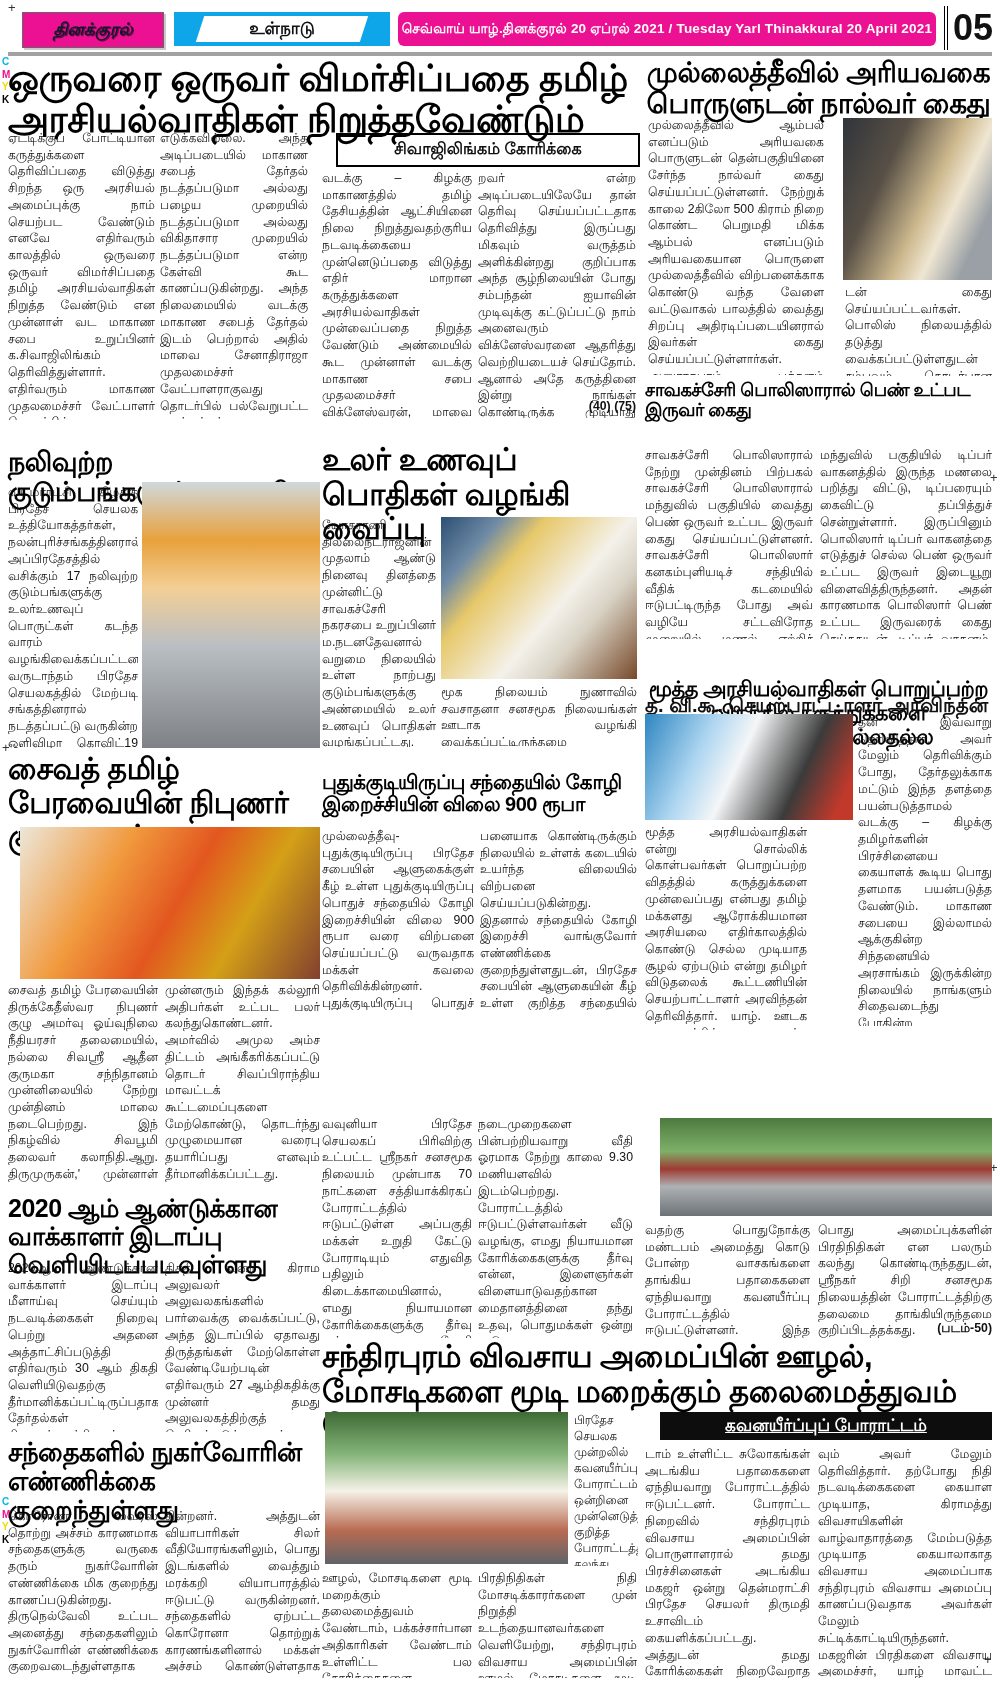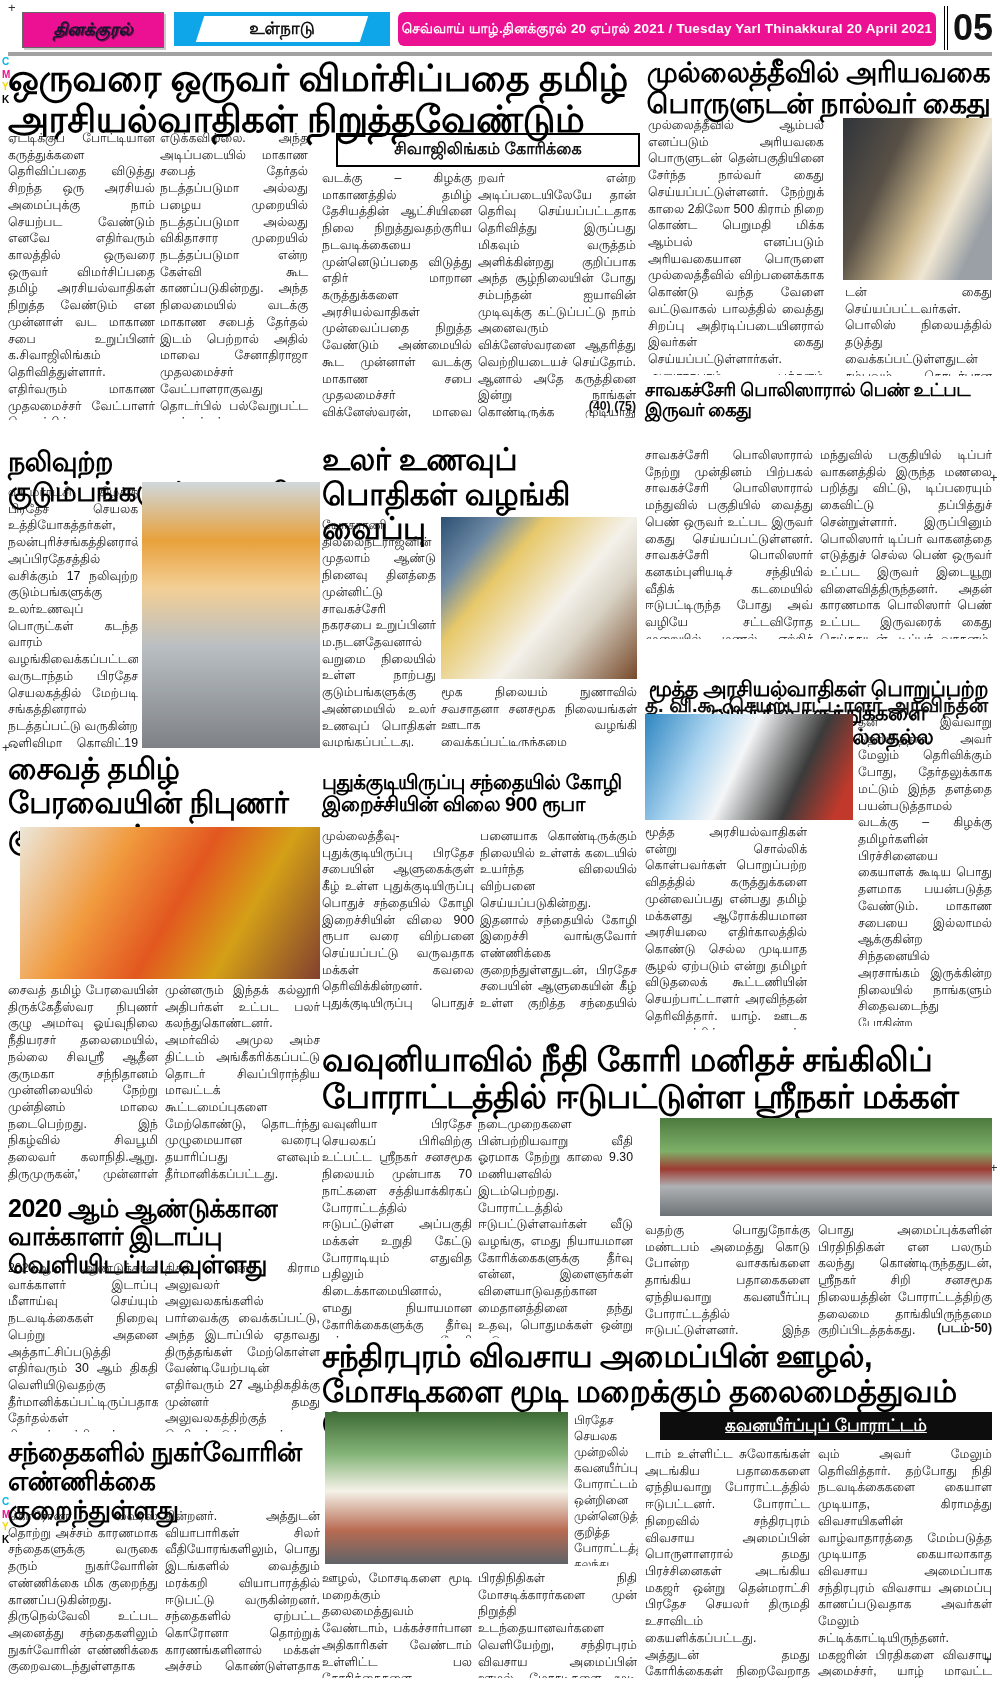--- a/index.html
+++ b/index.html
@@ -174,21 +174,20 @@
   <div class="abs col" id="a-chi-c2">பனையாக கொண்டிருக்கும் நிலையில் உள்ளக் கடையில் உயர்ந்த விலையில் விற்பனை செய்யப்படுகின்றது. இதனால் சந்தையில் கோழி இறைச்சி வாங்குவோர் எண்ணிக்கை குறைந்துள்ளதுடன், பிரதேச சபையின் ஆளுகையின் கீழ் உள்ள குறித்த சந்தையில் விலைக் கட்டுப்பாட்டு பகுதியினர் சரியான முறையில் விலைகளை கண்காணிக்க வேண்டும் எனவும் மக்கள் கோரிக்கை விடுத்துள்ளனர்.(15)</div>
 
   <div class="abs hl" id="a-vot-h">2020 ஆம் ஆண்டுக்கான வாக்காளர் இடாப்பு வெளியிடப்படவுள்ளது</div>
   <div class="abs col" id="a-vot-c1">2020ஆம் ஆண்டுக்கான வாக்காளர் இடாப்பு மீளாய்வு செய்யும் நடவடிக்கைகள் நிறைவு பெற்று அதனை அத்தாட்சிப்படுத்தி எதிர்வரும் 30 ஆம் திகதி வெளியிடுவதற்கு தீர்மானிக்கப்பட்டிருப்பதாக தேர்தல்கள் திணைக்களத்தினால் அறிவிக்கப்பட்டுள்ளது. இதற்கமைவாக மேற்படி வரைவு இடாப்பு இம்மாதம் 16 ஆம் திகதியிலிருந்து 22ஆம்</div>
   <div class="abs col" id="a-vot-c2">திகதி வரை கிராம அலுவலர் அலுவலகங்களில் பார்வைக்கு வைக்கப்பட்டு, அந்த இடாப்பில் ஏதாவது திருத்தங்கள் மேற்கொள்ள வேண்டியேற்படின் எதிர்வரும் 27 ஆம்திகதிக்கு முன்னர் தமது அலுவலகத்திற்குத் தெரியப்படுத்துமாறும் யாழ். மாவட்ட உதவித்தேர்தல் ஆணையாளரால் சகல கிராம அலுவலர்களுக்கும் அறிவுறுத்தல் வழங்கப்பட்டுள்ளது.(16)</div>
 
   <div class="abs hl" id="a-mar-h">சந்தைகளில் நுகர்வோரின் எண்ணிக்கை குறைந்துள்ளது</div>
   <div class="abs col" id="a-mar-c1">கொரோனா வைரஸ் தொற்று அச்சம் காரணமாக சந்தைகளுக்கு வருகை தரும் நுகர்வோரின் எண்ணிக்கை மிக குறைந்து காணப்படுகின்றது. திருநெல்வேலி உட்பட அனைத்து சந்தைகளிலும் நுகர்வோரின் எண்ணிக்கை குறைவடைந்துள்ளதாக வியாபாரிகள் தெரிவிக்</div>
   <div class="abs col" id="a-mar-c2">கின்றனர். அத்துடன் வியாபாரிகள் சிலர் வீதியோரங்களிலும், பொது இடங்களில் வைத்தும் மரக்கறி வியாபாரத்தில் ஈடுபட்டு வருகின்றனர். சந்தைகளில் ஏற்பட்ட கொரோனா தொற்றுக் காரணங்களினால் மக்கள் அச்சம் கொண்டுள்ளதாக வியாபாரிகள் தெரிவிக்கின்றனர்.(42)</div>
 
-  <div class="abs hl" id="a-vav-h">வவுனியாவில் நீதி கோரி மனிதச் சங்கிலிப் போராட்டத்தில் ஈடுபட்டுள்ள ஸ்ரீநகர் மக்கள்</div>
   <div class="abs photo" id="ph-chain"></div>
   <div class="abs col" id="a-vav-c1">வவுனியா பிரதேச செயலகப் பிரிவிற்கு உட்பட்ட ஸ்ரீநகர் சனசமூக நிலையம் முன்பாக 70 நாட்களை சத்தியாக்கிரகப் போராட்டத்தில் ஈடுபட்டுள்ள அப்பகுதி மக்கள் உறுதி கேட்டு போராடியும் எதுவித பதிலும் கிடைக்காமையினால், எமது நியாயமான கோரிக்கைகளுக்கு தீர்வு என்ன என கோரி வவுனியா நகரில் கவனயீர்ப்பு போராட்டத்தில் ஈடுபட்டுள்ளனர். குறித்த கவனயீர்ப்பு போராட்டம் அமைதியான முறையில் சுகாதார</div>
   <div class="abs col" id="a-vav-c2">நடைமுறைகளை பின்பற்றியவாறு வீதி ஓரமாக நேற்று காலை 9.30 மணியளவில் இடம்பெற்றது. போராட்டத்தில் ஈடுபட்டுள்ளவர்கள் வீடு வழங்கு, எமது நியாயமான கோரிக்கைகளுக்கு தீர்வு என்ன, இளைஞர்கள் விளையாடுவதற்கான மைதானத்தினை தந்து உதவு, பொதுமக்கள் ஒன்று கூடு</div>
   <div class="abs col" id="a-vav-c3">வதற்கு பொதுநோக்கு மண்டபம் அமைத்து கொடு போன்ற வாசகங்களை தாங்கிய பதாகைகளை ஏந்தியவாறு கவனயீர்ப்பு போராட்டத்தில் ஈடுபட்டுள்ளனர். இந்த போராட்டத்தில் ஸ்ரீநகர் பகுதியினை சேர்ந்த மக்கள்,</div>
   <div class="abs col" id="a-vav-c4">பொது அமைப்புக்களின் பிரதிநிதிகள் என பலரும் கலந்து கொண்டிருந்ததுடன், ஸ்ரீநகர் சிறி சனசமூக நிலையத்தின் போராட்டத்திற்கு தலைமை தாங்கியிருந்தமை குறிப்பிடத்தக்கது.</div>
   <div class="abs col sign" style="left:900px;top:1320px;width:92px;height:18px">(படம்-50)</div>
 
   <div class="abs hl" id="a-cha-h">சந்திரபுரம் விவசாய அமைப்பின் ஊழல், மோசடிகளை மூடி மறைக்கும் தலைமைத்துவம் வேண்டாம்</div>
   <div class="abs kblack" id="a-cha-k">கவனயீர்ப்புப் போராட்டம்</div>
   <div class="abs photo" id="ph-placards"></div>

